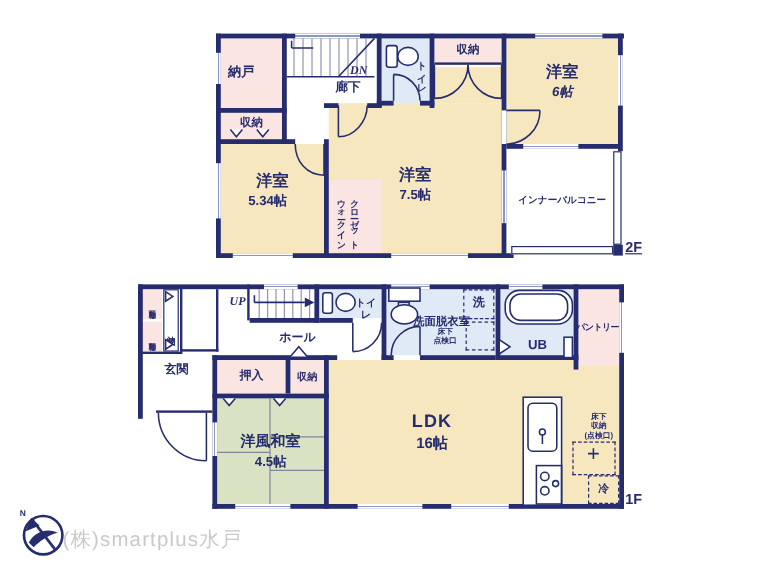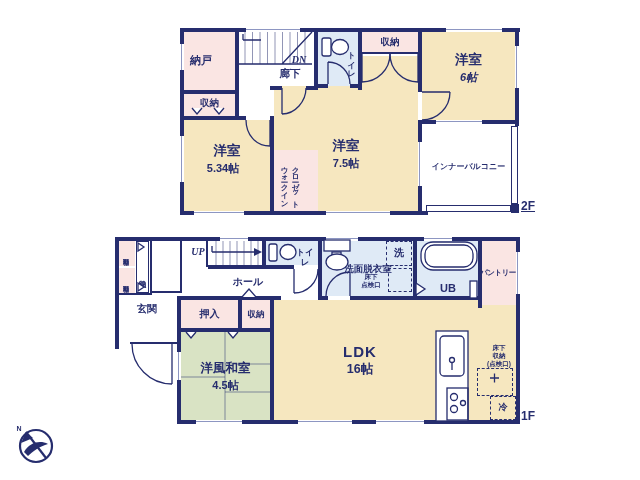--- a/index.html
+++ b/index.html
@@ -253,14 +253,15 @@
 
     <g>
       <circle class="s" cx="36" cy="446" r="16" style="stroke-width:2.2;"></circle>
       <path class="s" d="M46,458L26,432" style="stroke-width:2.2;"></path>
       <path class="sfill" d="M26,432L21,443L33,438Z"></path>
       <path class="sfill" d="M24,452C30,442 40,440 48,444C40,446 32,452 28,456Z"></path>
     </g>
   </svg>
   <div class="lbl" style="left:14px;top:425px;width:10px;font-size:7px;">N</div>
 
+  <div class="wm" style="left:52px;top:438px;font-size:17px;">(株)smartplus水戸</div>
 
 </div>
 
 </body></html>

